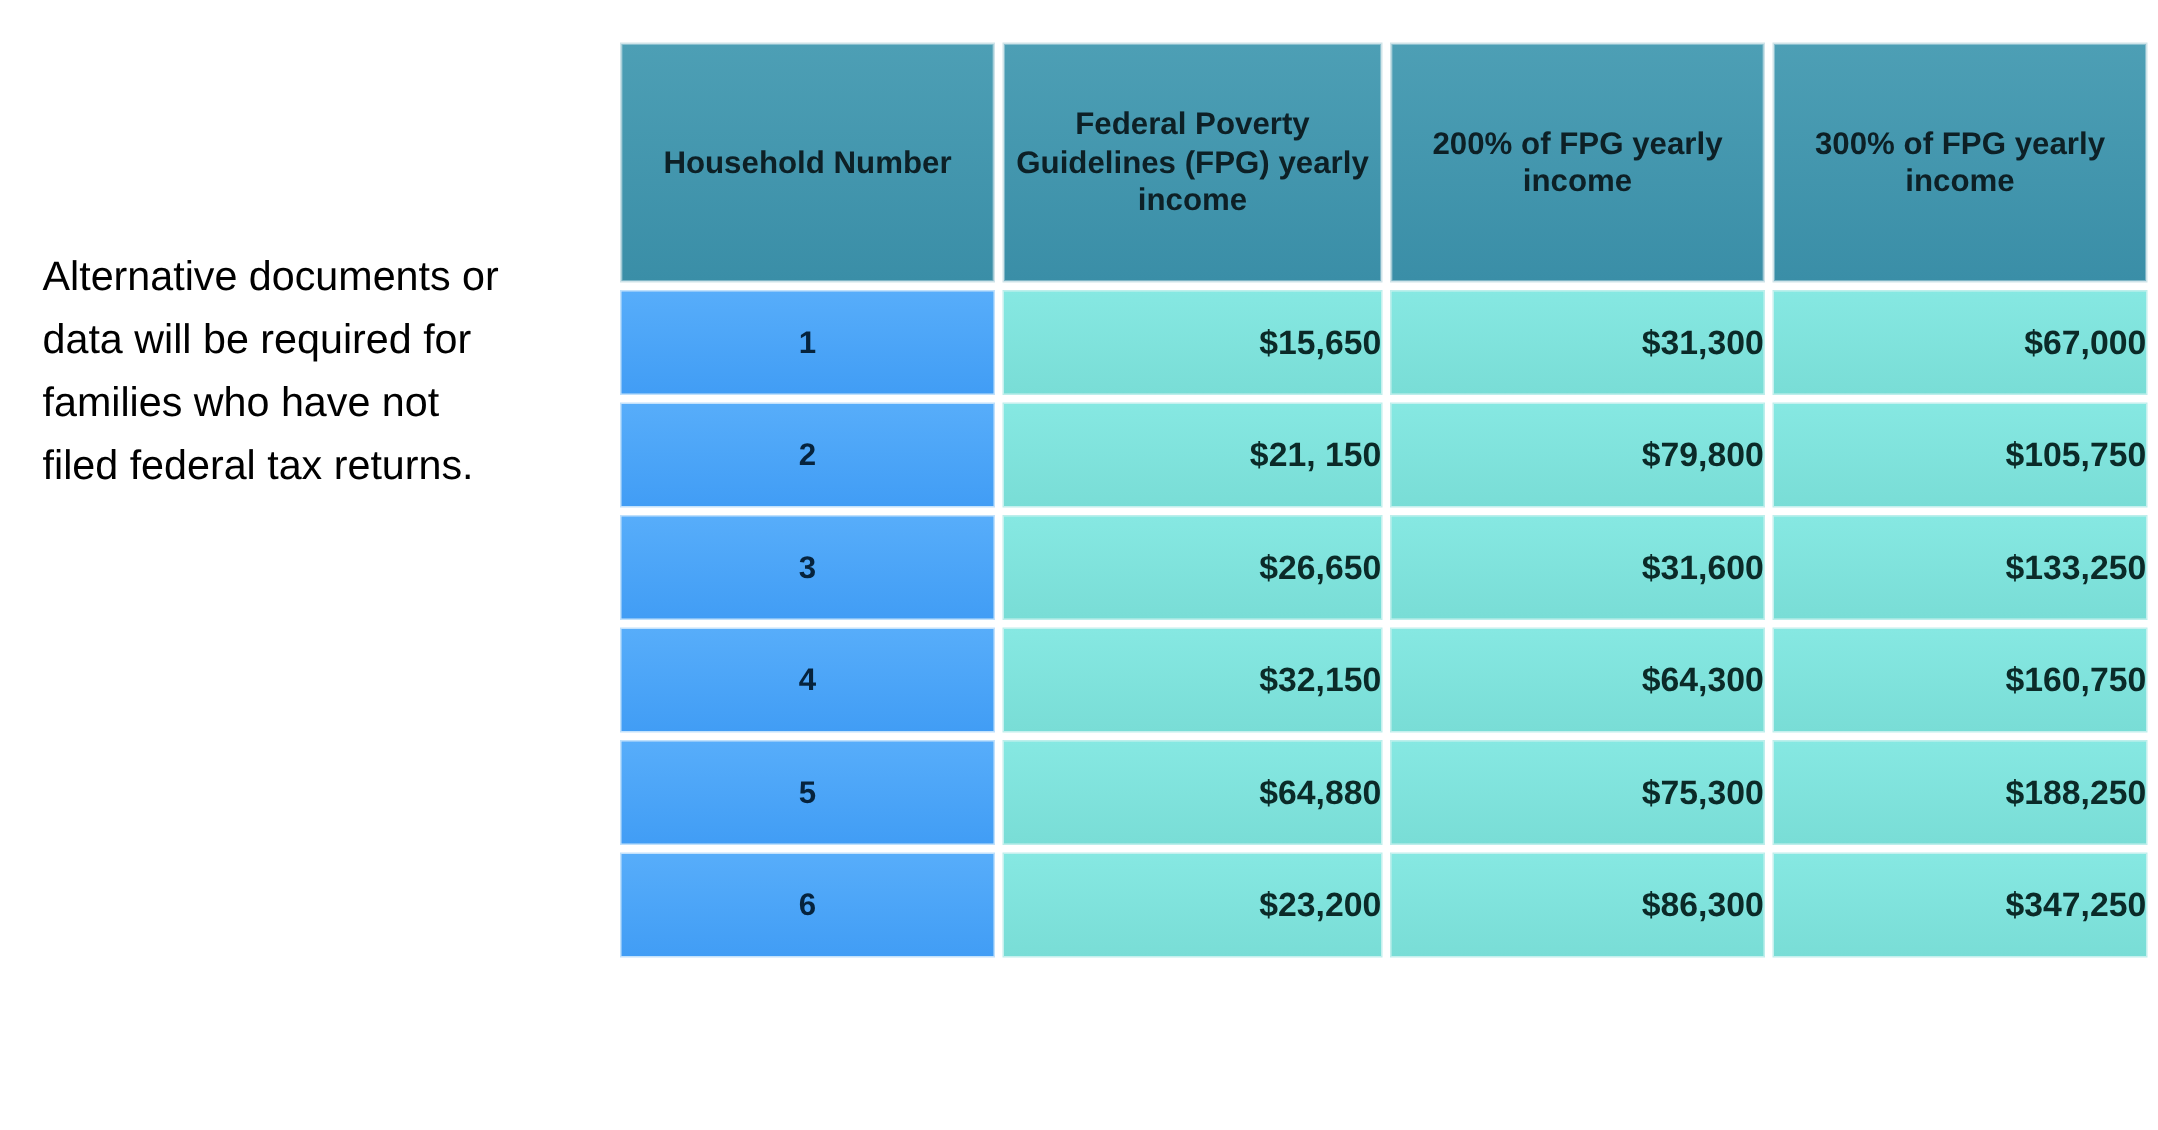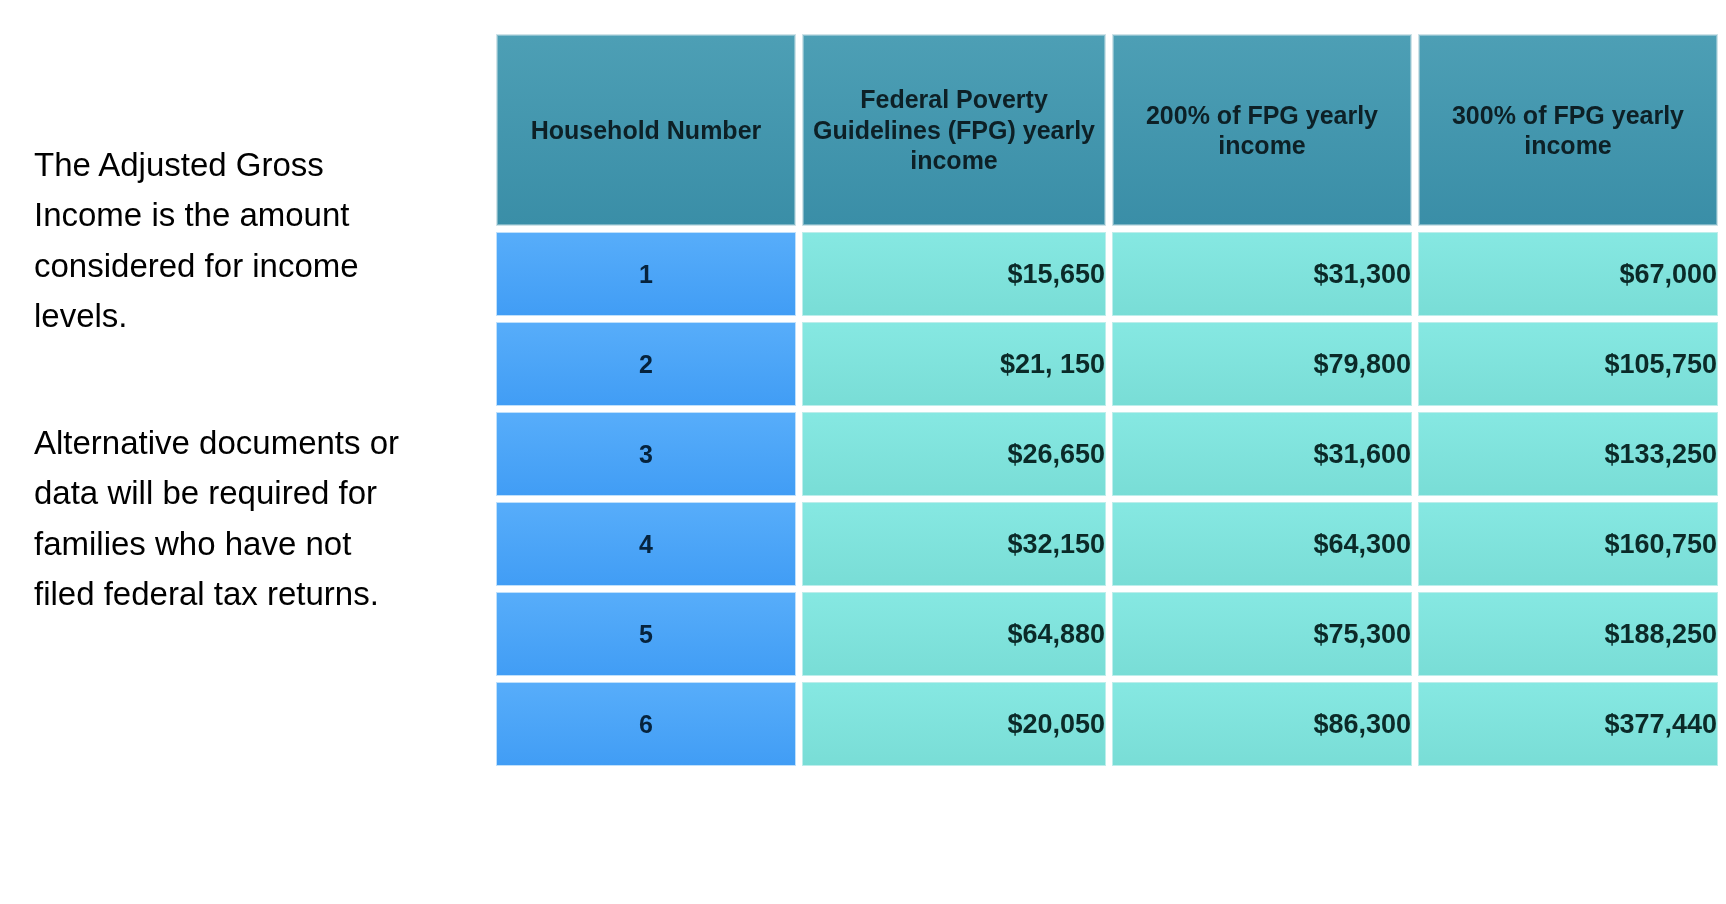--- a/index.html
+++ b/index.html
@@ -27,21 +27,21 @@
     width: 380px;
   }
   .text-panel p {
     margin: 0;
     font-size: 33px;
     line-height: 1.53;
     color: #000000;
     font-family: "Liberation Sans", sans-serif;
   }
   .text-panel p.second {
-    margin-top: 76px;
+    margin-top: 56px;
   }
 
   
   .table-wrap {
     position: absolute;
     left: 490px;
     top: 28px;
     width: 1212px;
   }
   .tbl {
@@ -97,21 +97,20 @@
     font-weight: bold;
     border: 1px solid #bdeeeb;
   }
 </style>
 </head>
 <body>
 
 <div class="slide">
 
   <div class="text-panel">
-    <p class="first">The Adjusted Gross Income is the amount considered for income levels.</p>
     <p class="second">Alternative documents or data will be required for families who have not filed federal tax returns.</p>
   </div>
 
   <div class="table-wrap">
     <table class="tbl">
       <colgroup>
         <col class="c1">
           <col class="c2">
           <col class="c3">
           <col class="c4">
@@ -150,21 +149,21 @@
           <td class="val-cell">$160,750</td>
         </tr>
         <tr>
           <td class="num-cell">5</td>
           <td class="val-cell">$64,880</td>
           <td class="val-cell">$75,300</td>
           <td class="val-cell">$188,250</td>
         </tr>
         <tr>
           <td class="num-cell">6</td>
-          <td class="val-cell">$20,050</td>
+          <td class="val-cell">$23,200</td>
           <td class="val-cell">$86,300</td>
-          <td class="val-cell">$377,440</td>
+          <td class="val-cell">$347,250</td>
         </tr>
       </tbody>
     </table>
   </div>
 
 </div>
 
 </body></html>

